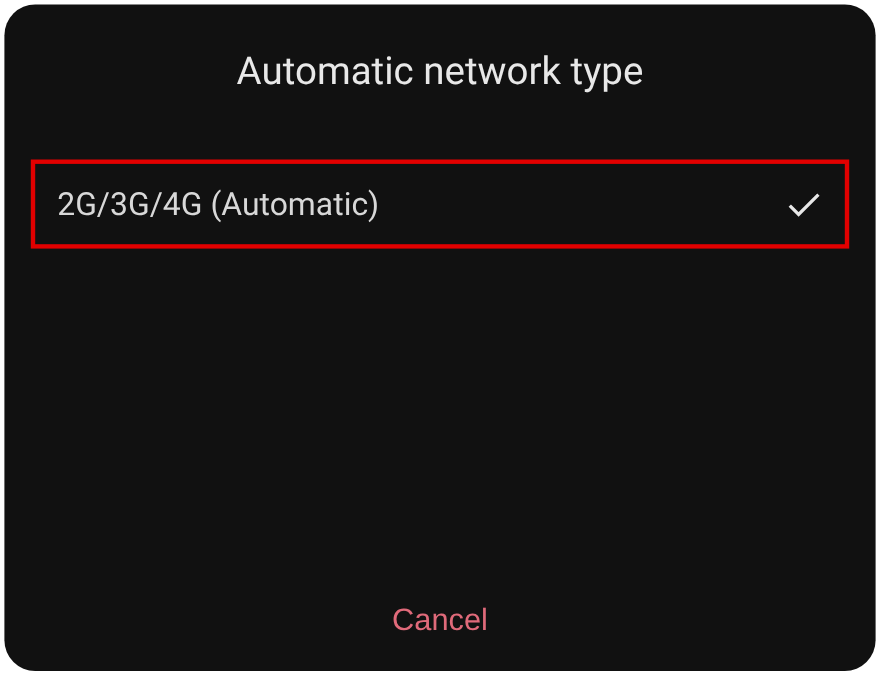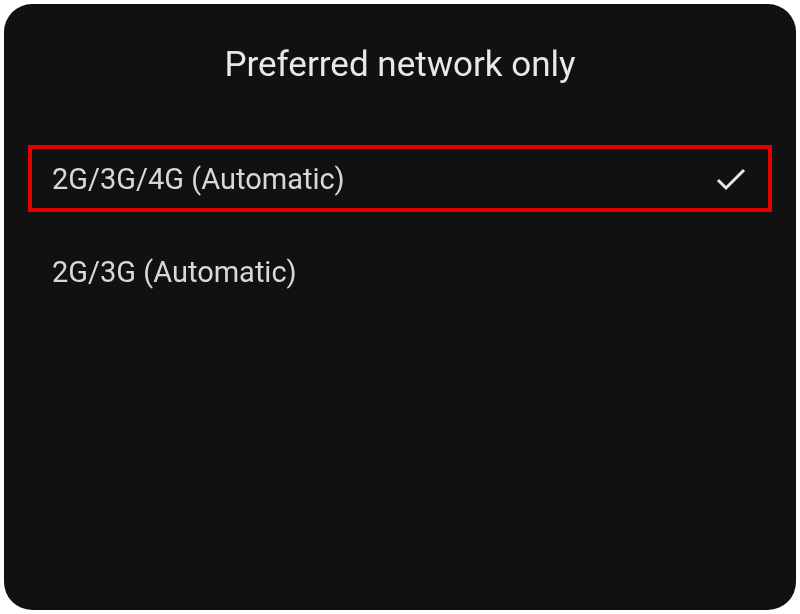--- a/index.html
+++ b/index.html
@@ -35,21 +35,21 @@
   }
   .options {
     flex: 1;
     padding: 0 28px;
     margin-top: 30px;
   }
   .option {
     display: flex;
     align-items: center;
     justify-content: space-between;
-    height: 67px;
+    height: 81px;
     padding: 0 20px;
     margin-bottom: 26px;
     cursor: pointer;
   }
   .option.highlighted {
     border: 4px solid #e20000;
     margin-left: -4px;
     margin-right: -4px;
     padding: 0 20px;
   }
@@ -83,33 +83,33 @@
     font-size: 28px;
     font-weight: 400;
     cursor: pointer;
     padding: 10px 20px;
   }
 </style>
 </head>
 <body>
 
 <div class="dialog">
-  <div class="title">Preferred network only</div>
+  <div class="title">Automatic network type</div>
 
   <div class="options">
 
     <div class="option highlighted">
       <span class="option-label">2G/3G/4G (Automatic)</span>
       <span class="checkmark">
         <svg viewBox="0 0 30 24">
             <polyline points="2,13 10,21 28,3"></polyline>
           </svg>
       </span>
     </div>
 
-    <div class="option">
-      <span class="option-label">2G/3G (Automatic)</span>
-    </div>
 
 
   </div>
 
+  <div class="cancel">
+    <button class="cancel-btn">Cancel</button>
+  </div>
 </div>
 
 </body></html>

